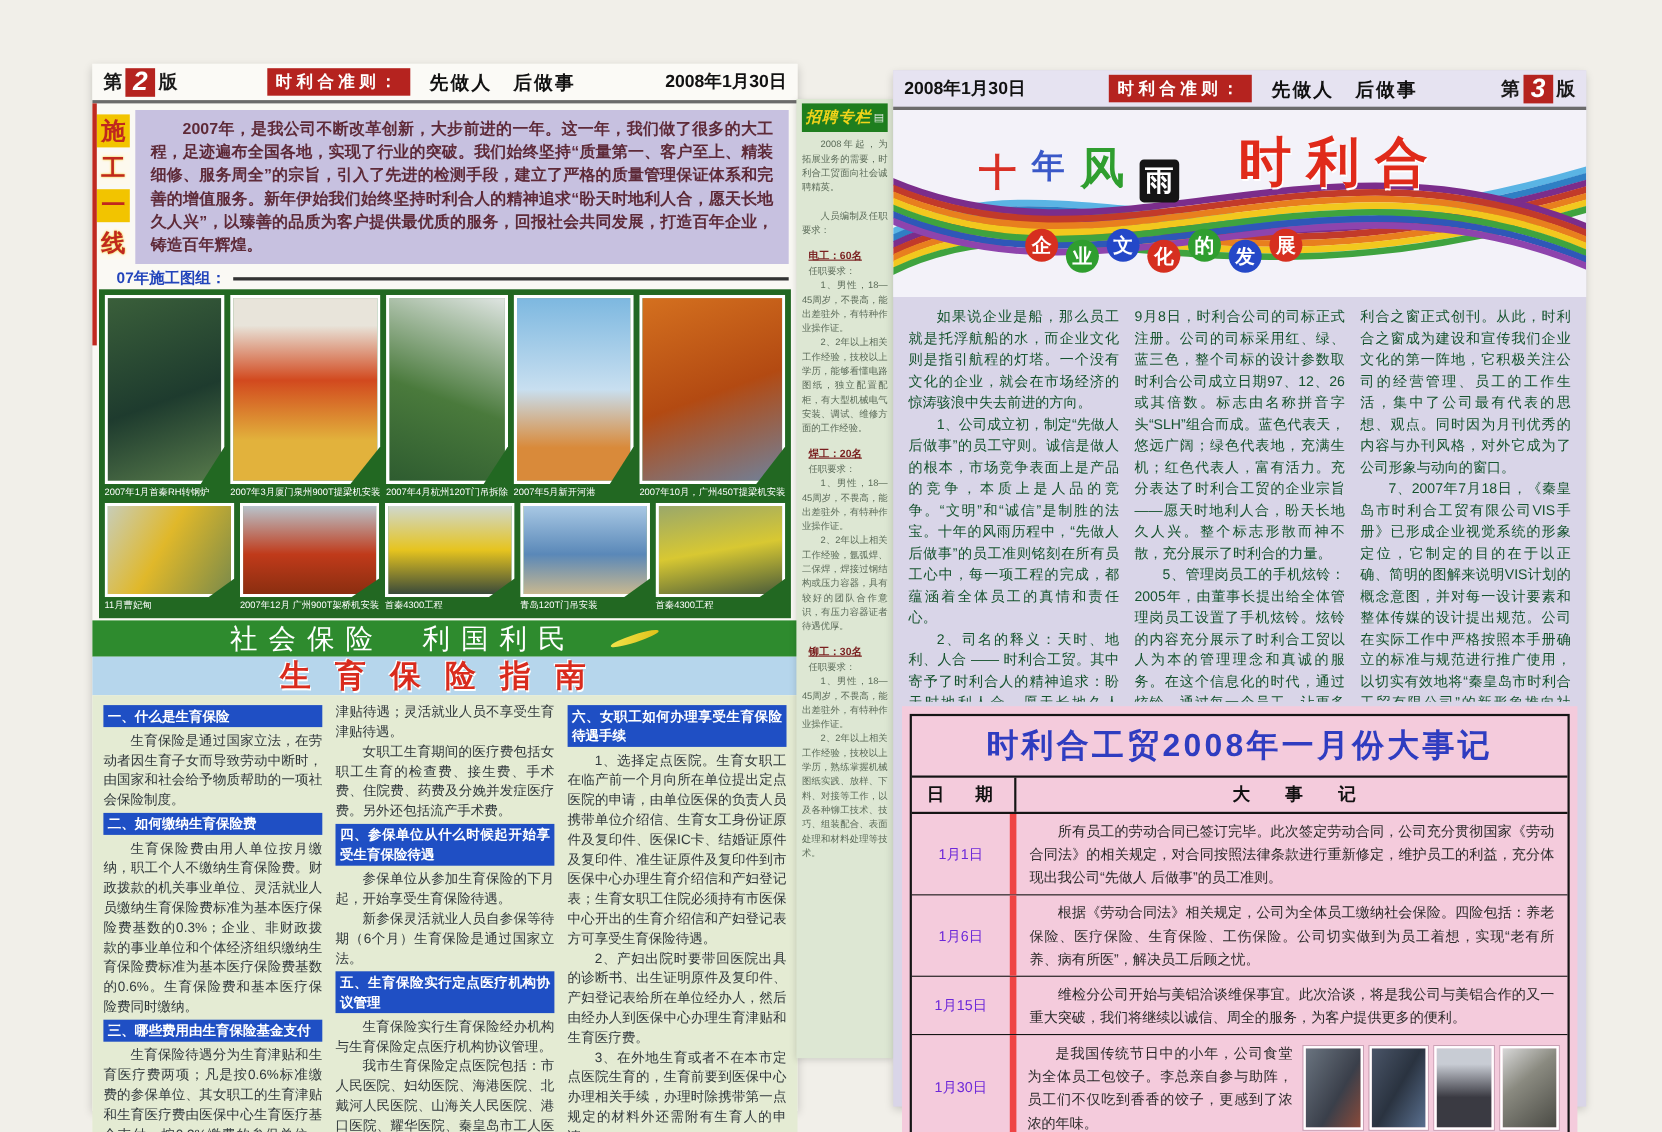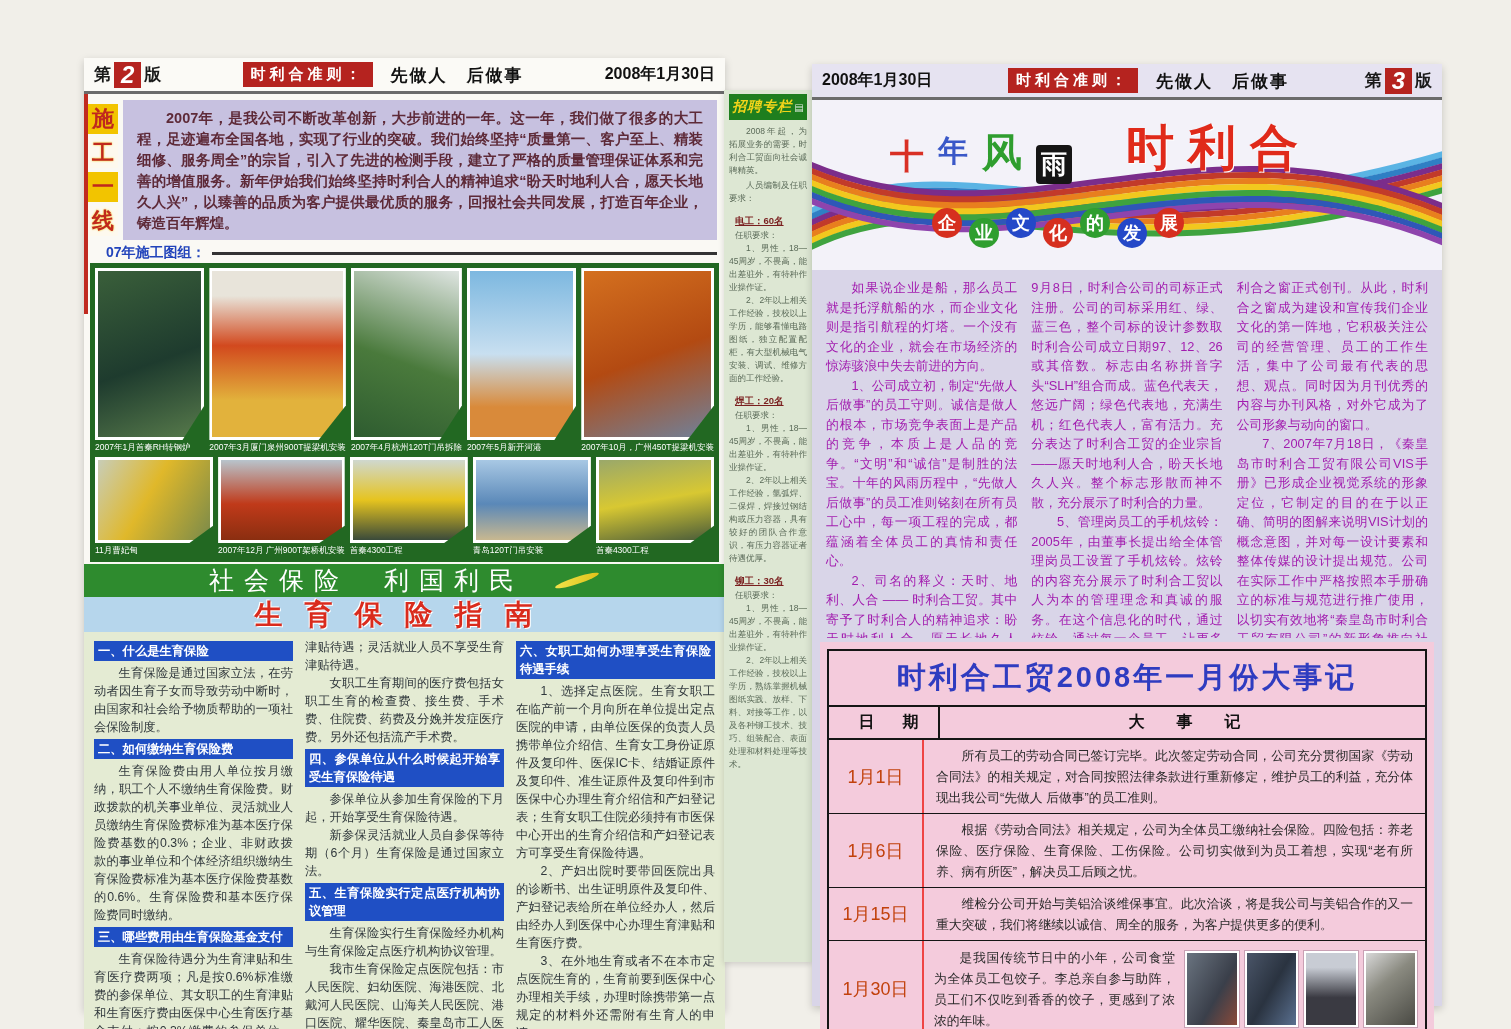--- a/index.html
+++ b/index.html
@@ -89,33 +89,33 @@
   .bt-4 { color:#fff; background:#151515; font-size:26px; padding:2px 5px; border-radius:4px; transform:translateY(4px); }
   .bt-main { color:#e02a1a; font-size:48px; letter-spacing:14px; margin-left:40px; text-shadow:1px 1px 0 #fff; }
   .circles { position:relative; display:flex; gap:7px; padding:28px 0 0 120px; }
   .circle { width:30px; height:30px; border-radius:50%; color:#fff; font-weight:bold; font-size:18px; display:flex; align-items:center; justify-content:center; }
   .c0,.c3,.c6 { background:#d62f1f; }
   .c1,.c4 { background:#2f9e2f; }
   .c2,.c5 { background:#2448c8; }
   .circle:nth-child(even) { transform:translateY(10px); }
 
   .article { display:flex; gap:14px; padding:8px 14px; height:368px; overflow:hidden; }
-  .art-col { flex:1; font-size:12.8px; line-height:19.5px; color:#a21caf; text-align:justify; }
+  .art-col { flex:1; font-size:12.8px; line-height:19.5px; color:#14532d; text-align:justify; }
   .art-col p { text-indent:2em; }
 
   
   .events-panel { margin:4px 8px; background:#f4cbdc; padding:7px; }
   .events-table { border:2.5px solid #151515; }
   .ev-title { text-align:center; color:#2f3cc0; font-weight:bold; font-size:29px; letter-spacing:3px; padding:7px 0; border-bottom:2px solid #151515; }
-  .ev-head { display:flex; border-bottom:2px solid #151515; font-weight:bold; font-size:16px; color:#111;padding-left:16px; }
+  .ev-head { display:flex; border-bottom:2px solid #151515; font-weight:bold; font-size:16px; color:#111; }
   .ev-date-h { width:95px; border-right:2px solid #151515; text-align:center; padding:5px 0; letter-spacing:6px; }
   .ev-event-h { flex:1; text-align:center; padding:5px 0; letter-spacing:8px;margin-left:12px; }
   .ev-row { display:flex; border-bottom:1.5px solid #151515; }
   .ev-row:last-child { border-bottom:none; }
-  .ev-date { width:95px; border-right:2px solid #ef4444; display:flex; align-items:center; justify-content:center; font-size:18px; color:#c2410c; }
+  .ev-date { width:95px; border-right:6px solid #ef4444; display:flex; align-items:center; justify-content:center; font-size:13px; color:#6d28d9; }
   .ev-text { flex:1; font-size:12.8px; line-height:21px; color:#2a2a2a; text-align:justify; padding:5px 12px; text-indent:2em; }
   .ev-mixed { flex:1; display:flex; align-items:center; gap:8px; padding:6px 8px; }
   .ev-mixed .ev-text { flex:0 0 245px; padding:0 2px; }
   .ev-photos { flex:1; display:flex; gap:6px; }
   .ev-ph { flex:1; height:76px; border:2px solid #fff; box-shadow:0 0 0 1px #c9a0b4; }
   .d1 { background:linear-gradient(120deg,#6a7480,#3a3f4a 60%,#8a4a3a); }
   .d2 { background:linear-gradient(120deg,#4a5568,#2a3340 50%,#5a7090); }
   .d3 { background:linear-gradient(180deg,#c8ccd4 20%,#3a3a42 62%); }
   .d4 { background:linear-gradient(140deg,#d8d8d8,#8a8a80 40%,#4a4a44); }
 </style>
@@ -235,21 +235,21 @@
       </div>
     </div>
   </div>
 
   <div class="mid-strip">
     <div class="recruit-head">
       <span class="recruit-title">招聘专栏</span>
       <span class="recruit-icon">▤</span>
     </div>
     <p style="margin-top:5px">2008年起，为拓展业务的需要，时利合工贸面向社会诚聘精英。</p>
-    <p style="margin-top:2px">人员编制及任职要求：</p>
+    <p style="margin-top:13px">人员编制及任职要求：</p>
 
     <div class="job">
       <div class="job-title">电工：60名</div>
       <div class="job-req">任职要求：</div>
       <p>1、男性，18—45周岁，不畏高，能出差驻外，有特种作业操作证。</p>
       <p>2、2年以上相关工作经验，技校以上学历，能够看懂电路图纸，独立配置配柜，有大型机械电气安装、调试、维修方面的工作经验。</p>
     </div>
     <div class="job">
       <div class="job-title">焊工：20名</div>
       <div class="job-req">任职要求：</div>

